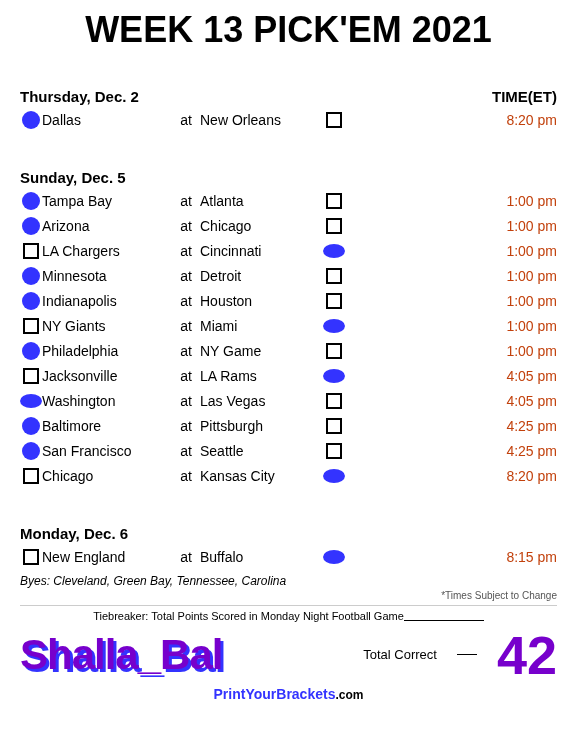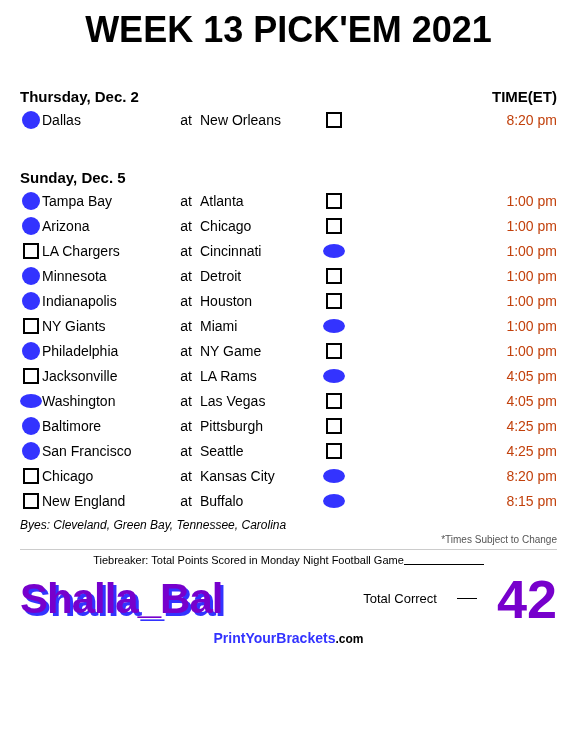--- a/index.html
+++ b/index.html
@@ -340,20 +340,23 @@
         <div class="team-home">Chicago</div>
         <div class="at-text">at</div>
         <div class="team-away">Kansas City</div>
         <div class="pick-box-right">
           <span class="circle-blue-flat"></span>
         </div>
         <div class="game-time">8:20 pm</div>
       </div>
     </div>
 
+  <div class="section-header">
+    <span class="day-label">Monday, Dec. 6</span>
+  </div>
 
   <div id="monday-games">
       <div class="game-row">
         <div class="pick-box">
           <span class="checkbox-empty"></span>
         </div>
         <div class="team-home">New England</div>
         <div class="at-text">at</div>
         <div class="team-away">Buffalo</div>
         <div class="pick-box-right">

